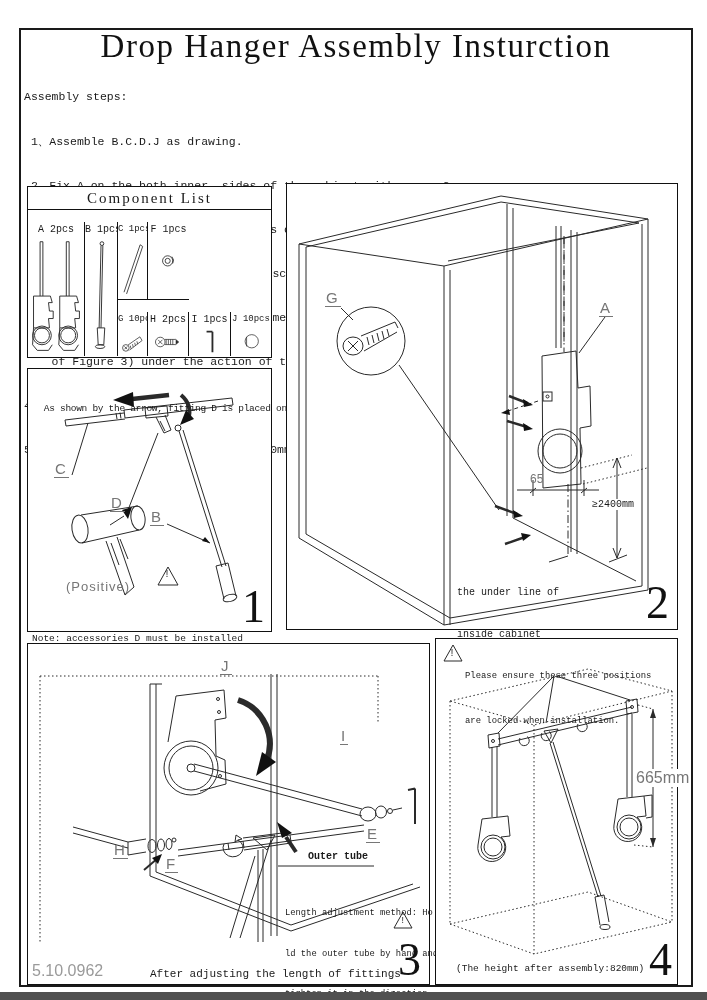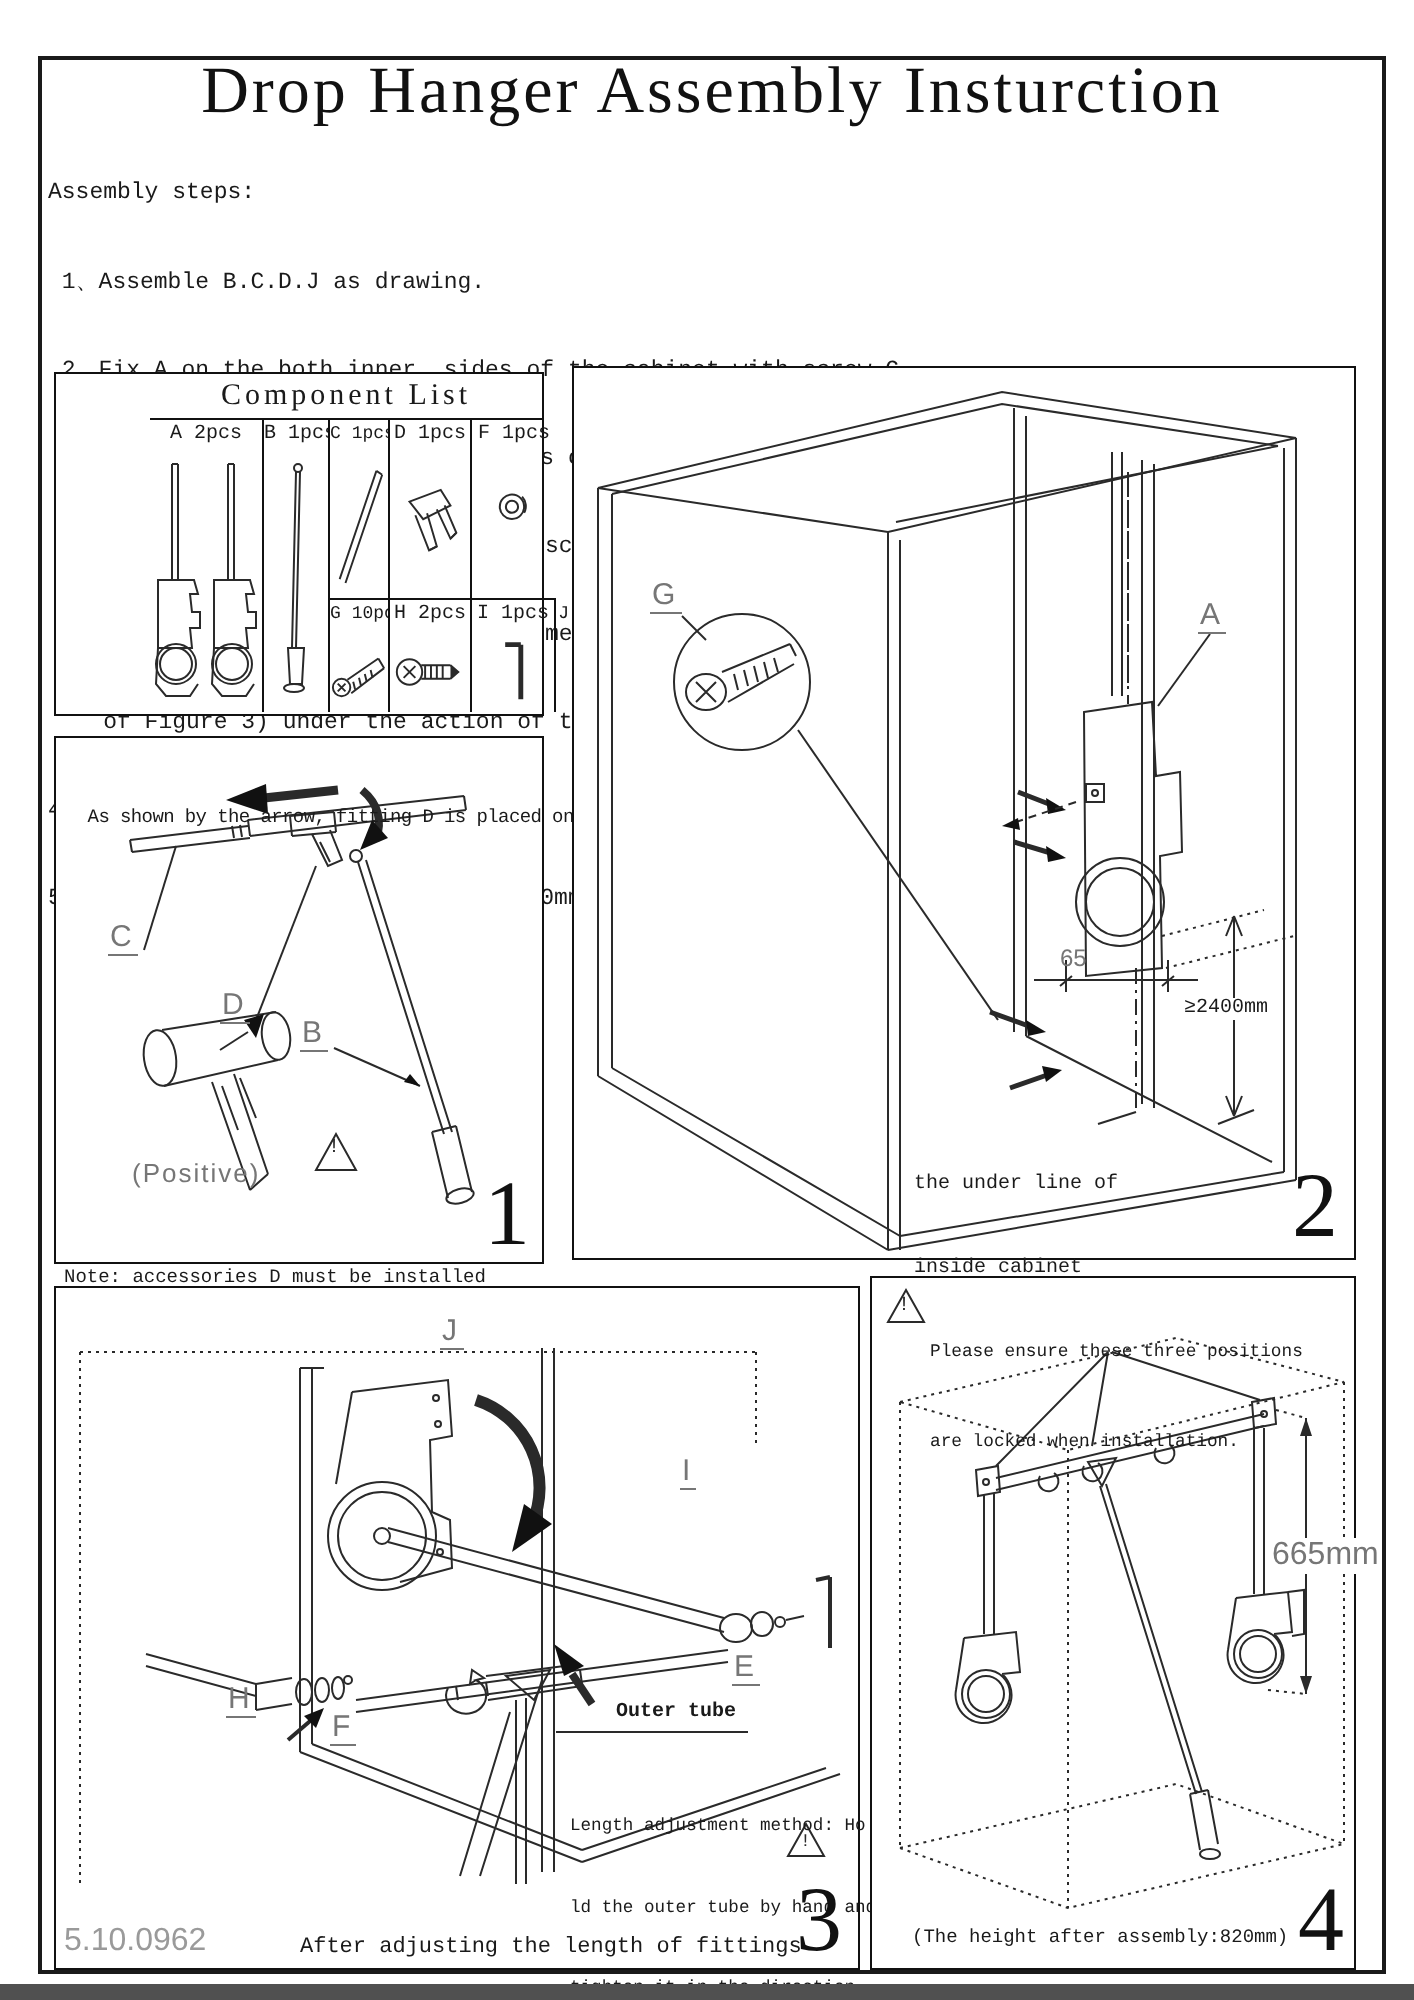--- a/index.html
+++ b/index.html
@@ -9,30 +9,30 @@
     font-family:"Liberation Mono","DejaVu Sans Mono",monospace; color:#1a1a1a; overflow:hidden;
   }
   .bottom-bar { position:absolute; left:0; bottom:0; width:707px; height:8px; background:#505050; }
   .outer-border { position:absolute; left:19px; top:28px; width:674px; height:959px; border:2px solid #1a1a1a; }
   .doc-title {
     position:absolute; left:19px; top:28px; width:674px; text-align:center;
     font-family:"Liberation Serif","DejaVu Serif",serif; font-size:33px; letter-spacing:1.5px;
     white-space:nowrap; color:#111;
   }
   .steps { position:absolute; left:24px; top:61px; font-size:11.5px; line-height:14.7px; white-space:pre; }
-  .panel { position:absolute; border:1px solid #111; background:#fff;padding-left:47px; }
+  .panel { position:absolute; border:1px solid #111; background:#fff; }
   .panel svg.art { position:absolute; left:0; top:0; }
   #component-list { left:27px; top:186px; width:245px; height:172px; display:flex; flex-direction:column; }
   .cl-header {
     height:23px; border-bottom:1px solid #111; text-align:center;
     font-size:15px; letter-spacing:2px; line-height:22px;
     font-family:"Liberation Serif","DejaVu Serif",serif;
   }
   .cl-grid { flex:1; display:grid; grid-template-columns:57px 33px 30px 41px 42px 40px; grid-template-rows:90px 56px; }
-  .cl-cell { border-right:1px solid #111; display:flex; flex-direction:column; padding-top:2px; overflow:hidden; }
+  .cl-cell { border-right:1px solid #111; display:flex; flex-direction:column; padding-top:2px; overflow:hidden;margin-top:12px; }
   .cl-cell.span2 { grid-row:1 / 3; }
   .cl-cell.row1 { grid-row:1; border-bottom:1px solid #111; }
   .cl-cell.row2 { grid-row:2; }
   .cl-cell.lastcol { border-right:none; }
   .cl-label { font-size:10px; white-space:nowrap; text-align:center; flex:0 0 14px; }
   .cl-sketch { flex:1; width:100%; }
   .txt { position:absolute; white-space:pre; }
   .cap { font-size:9.5px; line-height:14.5px; letter-spacing:-0.3px; }
   .body-sz { font-size:11px; line-height:14.5px; }
   .small-sz { font-size:8.8px; line-height:13.5px; }
@@ -98,28 +98,20 @@
         </svg>
       </div>
 
       <div class="cl-cell row1">
         <div class="cl-label" style="font-size:9px"><span>C</span>&nbsp;<span>1pcs</span></div>
         <svg class="cl-sketch" viewBox="0 0 30 72" stroke="#2a2a2a" fill="none" stroke-width="1">
           <path d="M5,64 L24,8 M8,66 L27,10 M24,8 L27,10"></path>
         </svg>
       </div>
 
-      <div class="cl-cell row1">
-        <div class="cl-label"><span>D</span>&nbsp;<span>1pcs</span></div>
-        <svg class="cl-sketch" viewBox="0 0 41 72" stroke="#2a2a2a" fill="none" stroke-width="1">
-          <path d="M10,24 l16,-6 l5,8 l-14,7 z"></path>
-          <path d="M13,31 l7,18 l4,-2 l-5,-17 M24,28 l7,15 l3,-3 l-6,-14"></path>
-          <path d="M20,49 l4,-2 M31,43 l3,-3"></path>
-        </svg>
-      </div>
 
 
       <div class="cl-cell row1 lastcol">
         <div class="cl-label"><span>F</span>&nbsp;<span>1pcs</span></div>
         <svg class="cl-sketch" viewBox="0 0 40 72" stroke="#2a2a2a" fill="none" stroke-width="1">
           <circle cx="19" cy="27" r="6"></circle>
           <circle cx="19" cy="27" r="3"></circle>
           <path d="M24,22 a7,7 0 0 1 1,8"></path>
         </svg>
       </div>

